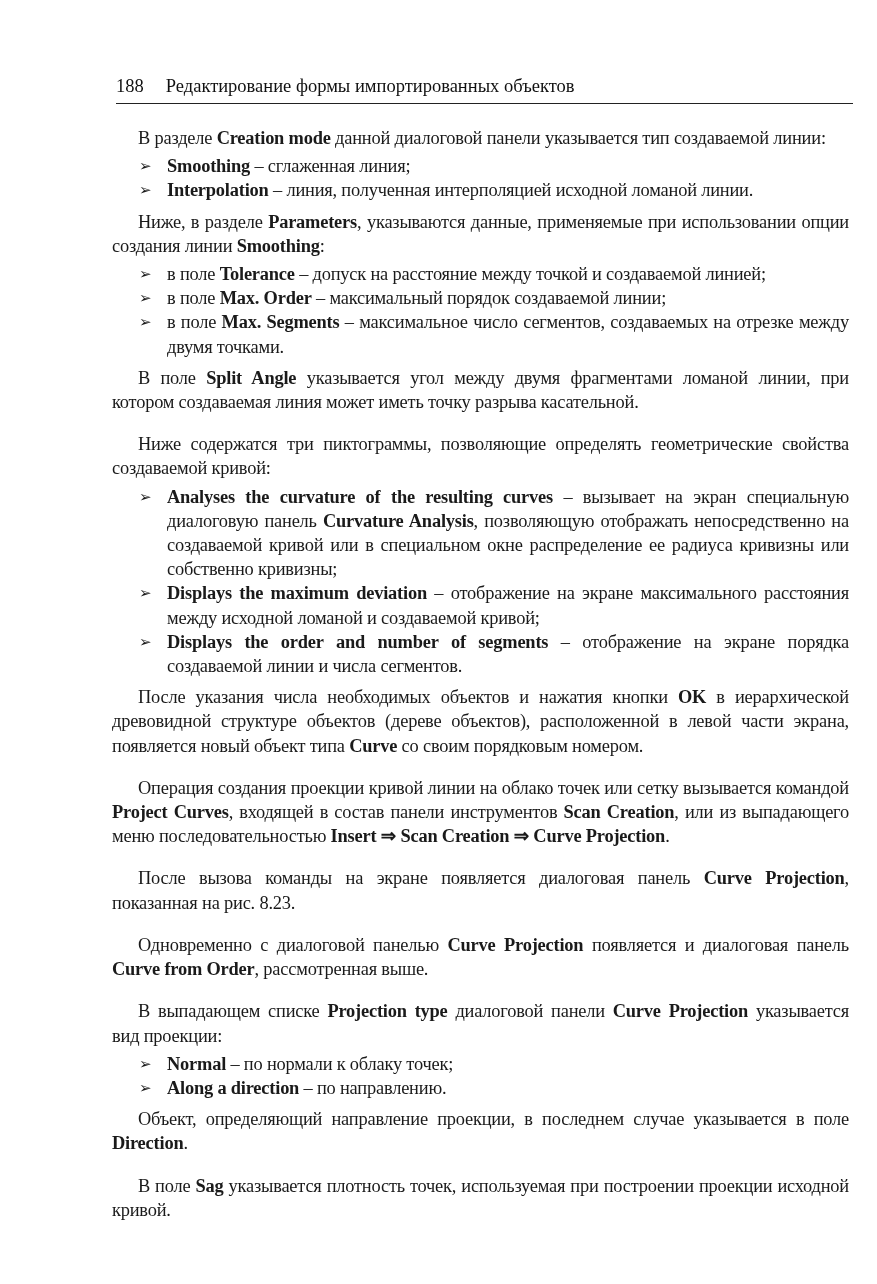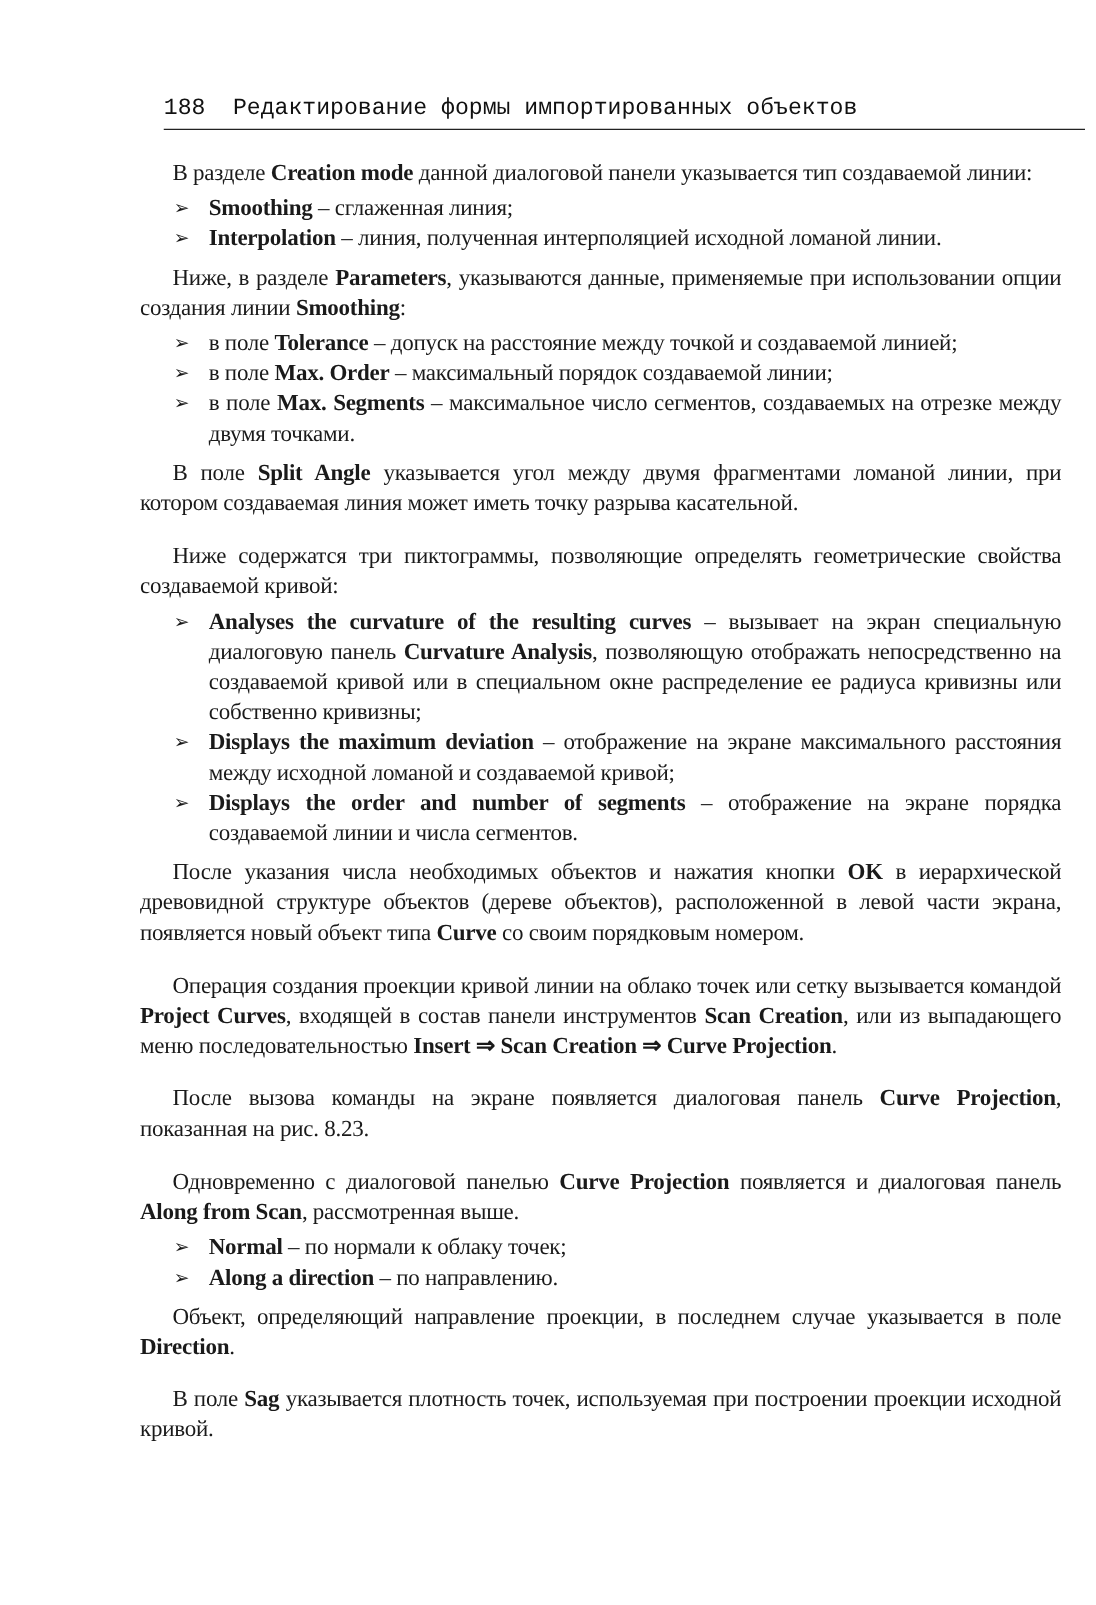--- a/index.html
+++ b/index.html
@@ -1,19 +1,19 @@
 <!DOCTYPE html>
 <html><head>
 <meta charset="utf-8">
 <style>
   html, body { margin: 0; padding: 0; background: #ffffff; }
   body { width: 877px; height: 1284px; position: relative; overflow: hidden; color: #1a1a1a; }
   .page-header {
-    position: absolute; left: 131px; top: 76px; width: 737px;
-    font-family: Liberation Mono, monospace; font-size: 18.5px; color: #111;
+    position: absolute; left: 116px; top: 76px; width: 737px;
+    font-family: Liberation Serif, serif; font-size: 18.5px; color: #111;
     display: flex; align-items: baseline; padding-bottom: 6px;
     border-bottom: 1.6px solid #222;
   }
   .page-number { margin-right: 22px; }
   .content {
     position: absolute; left: 112px; top: 126px; width: 737px;
     font-family: "Liberation Serif", serif; font-size: 18.4px; line-height: 24.2px;
     text-align: justify; letter-spacing: -0.2px;
   }
   .content p { margin: 0; text-indent: 26px; }
@@ -60,22 +60,23 @@
     <li><span class="bullet">➢</span><b>Displays the maximum deviation</b><span> – отображение на экране максимального расстояния между исходной ломаной и создаваемой кривой;</span></li>
     <li><span class="bullet">➢</span><b>Displays the order and number of segments</b><span> – отображение на экране порядка создаваемой линии и числа сегментов.</span></li>
   </ul>
 
   <p><span>После указания числа необходимых объектов и нажатия кнопки </span><b>OK</b><span> в иерархической древовидной структуре объектов (дереве объектов), расположенной в левой части экрана, появляется новый объект типа </span><b>Curve</b><span> со своим порядковым номером.</span></p>
 
   <p class="nogap"><span>Операция создания проекции кривой линии на облако точек или сетку вызывается командой </span><b>Project Curves</b><span>, входящей в состав панели инструментов </span><b>Scan Creation</b><span>, или из выпадающего меню последовательностью </span><b>Insert ⇒ Scan Creation ⇒ Curve Projection</b><span>.</span></p>
 
   <p class="nogap"><span>После вызова команды на экране появляется диалоговая панель </span><b>Curve Projection</b><span>, показанная на рис. 8.23.</span></p>
 
-  <p class="nogap"><span>Одновременно с диалоговой панелью </span><b>Curve Projection</b><span> появляется и диалоговая панель </span><b>Along from Scan</b><span>, рассмотренная выше.</span></p>
+  <p class="nogap"><span>Одновременно с диалоговой панелью </span><b>Curve Projection</b><span> появляется и диалоговая панель </span><b>Curve from Order</b><span>, рассмотренная выше.</span></p>
 
+  <p class="nogap"><span>В выпадающем списке </span><b>Projection type</b><span> диалоговой панели </span><b>Curve Projection</b><span> указывается вид проекции:</span></p>
 
   <ul>
     <li><span class="bullet">➢</span><b>Normal</b><span> – по нормали к облаку точек;</span></li>
     <li><span class="bullet">➢</span><b>Along a direction</b><span> – по направлению.</span></li>
   </ul>
 
   <p><span>Объект, определяющий направление проекции, в последнем случае указывается в поле </span><b>Direction</b><span>.</span></p>
 
   <p class="nogap"><span>В поле </span><b>Sag</b><span> указывается плотность точек, используемая при построении проекции исходной кривой.</span></p>
 

